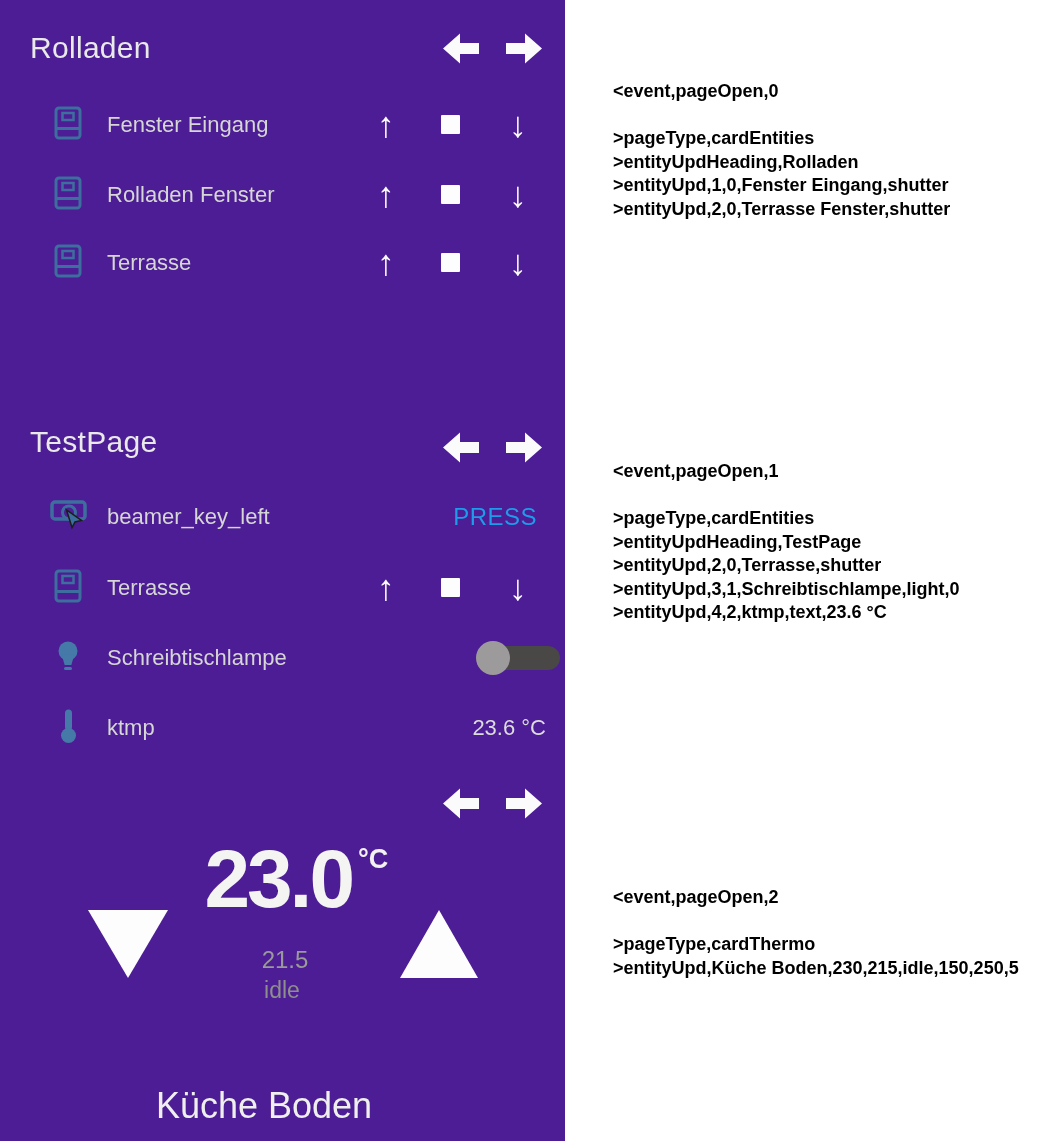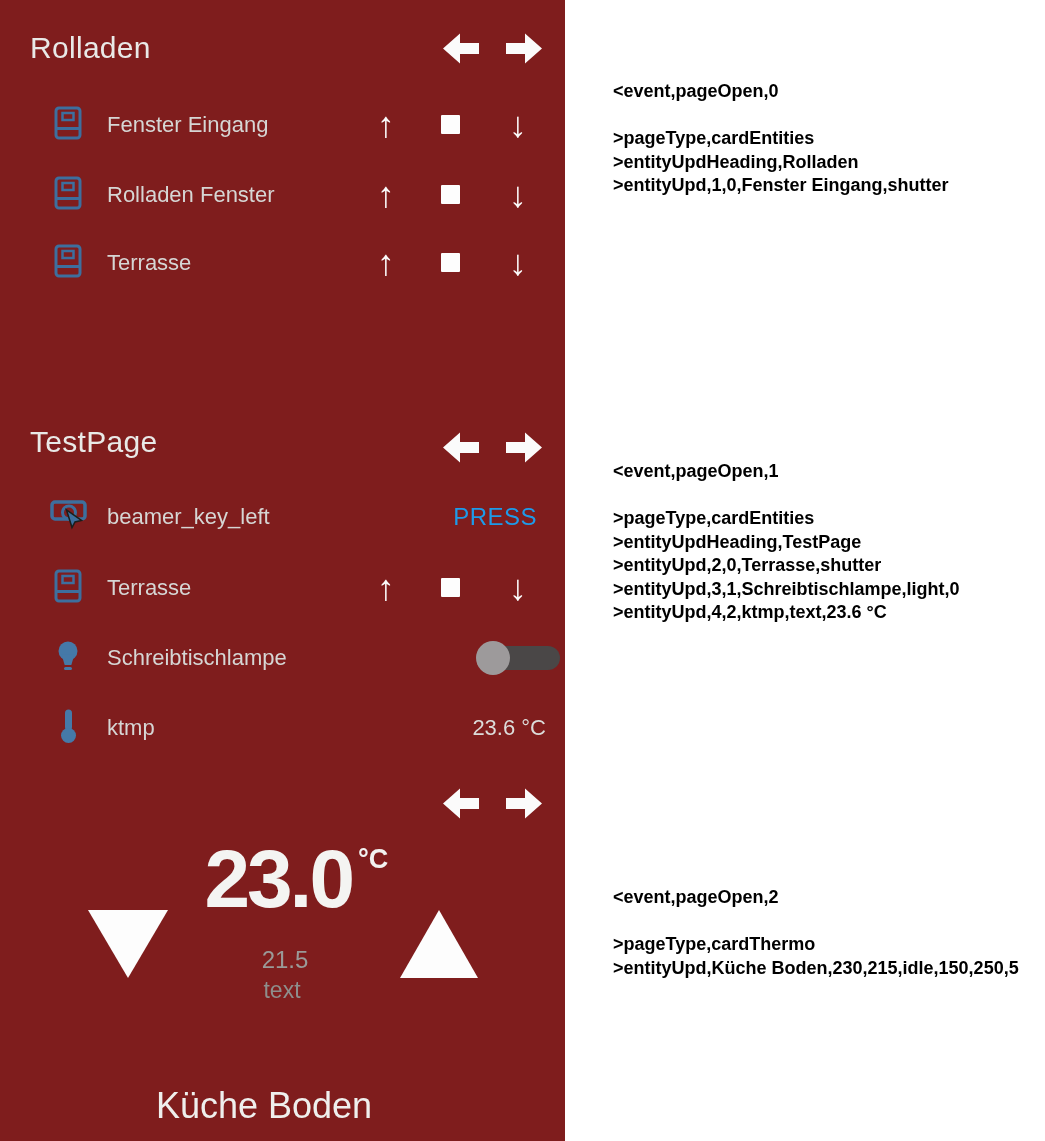--- a/index.html
+++ b/index.html
@@ -2,21 +2,21 @@
 <html><head>
 <meta charset="utf-8">
 <style>
   html,body{margin:0;padding:0;}
   body{
     width:1045px;height:1141px;position:relative;overflow:hidden;
     background:#ffffff;
     font-family:"Liberation Sans","DejaVu Sans",sans-serif;
   }
   
-  .device{position:absolute;left:0;top:0;width:565px;height:1141px;background:#7f1d1d;}
+  .device{position:absolute;left:0;top:0;width:565px;height:1141px;background:#4c1d95;}
   .card{position:absolute;left:0;width:565px;}
   #card1{top:0;height:394px;}
   #card2{top:394px;height:366px;}
   #card3{top:760px;height:381px;padding-left:32px;}
 
   .card-heading{
     position:absolute;left:30px;top:31px;font-size:30px;color:#e9e9e7;
     letter-spacing:.3px;white-space:nowrap;
   }
   .nav{position:absolute;width:36px;height:33px;cursor:pointer;}
@@ -225,30 +225,31 @@
             <polygon points="0,0 80,0 40,68" fill="#fdfdfd"></polygon>
           </svg></span>
     </div>
     <div class="thermo-btn thermo-up">
       <span><svg width="78" height="68" viewBox="0 0 78 68">
             <polygon points="39,0 78,68 0,68" fill="#fdfdfd"></polygon>
           </svg></span>
     </div>
 
     <div class="temp-target">21.5</div>
-    <div class="thermo-state">text</div>
+    <div class="thermo-state">idle</div>
     <div class="thermo-name">Küche Boden</div>
   </div>
 </div>
 
 <div class="proto-block" id="pb1">
   <div class="proto-event">&lt;event,pageOpen,0</div>
   <div>&gt;pageType,cardEntities</div>
   <div>&gt;entityUpdHeading,Rolladen</div>
   <div>&gt;entityUpd,1,0,Fenster Eingang,shutter</div>
+  <div>&gt;entityUpd,2,0,Terrasse Fenster,shutter</div>
 </div>
 
 <div class="proto-block" id="pb2">
   <div class="proto-event">&lt;event,pageOpen,1</div>
   <div>&gt;pageType,cardEntities</div>
   <div>&gt;entityUpdHeading,TestPage</div>
   <div>&gt;entityUpd,2,0,Terrasse,shutter</div>
   <div>&gt;entityUpd,3,1,Schreibtischlampe,light,0</div>
   <div>&gt;entityUpd,4,2,ktmp,text,23.6 °C</div>
 </div>

